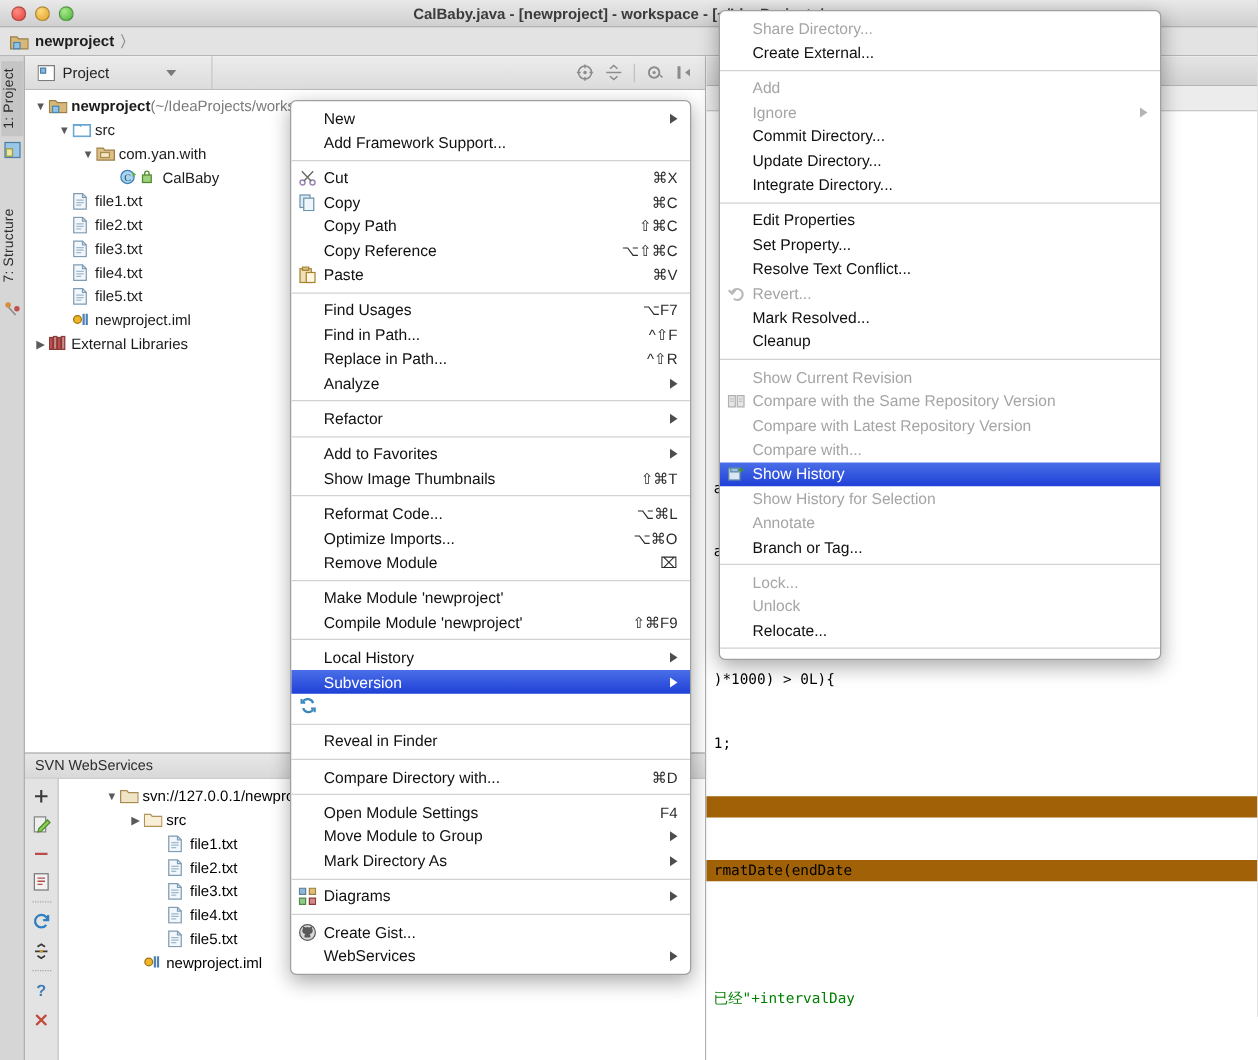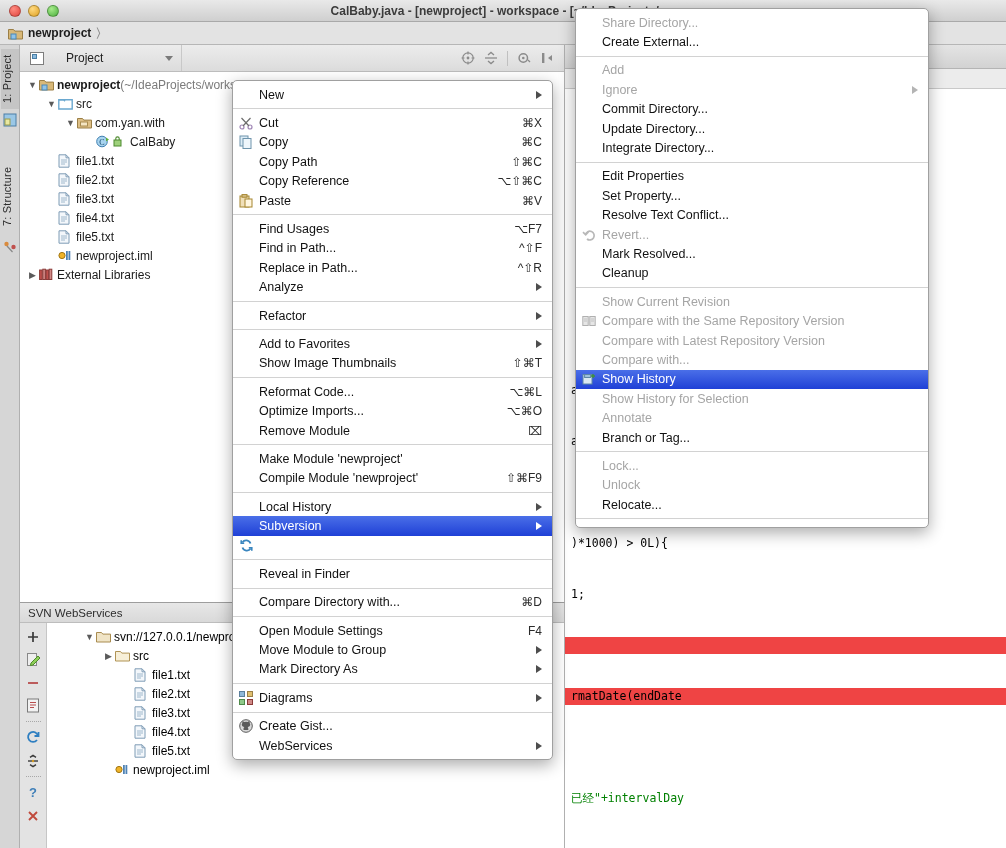--- a/index.html
+++ b/index.html
@@ -55,21 +55,21 @@
   
   .projpanel {
     position: absolute; left: 20px; top: 45px; width: 545px; height: 557px;
     background: #ffffff; border-right: 1px solid #b0b0b0;
   }
   .proj-header {
     height: 27px; background: linear-gradient(#ececec,#dcdcdc);
     border-bottom: 1px solid #bdbdbd; display: flex; align-items: center;
   }
   .proj-combo {
-    display: flex; align-items: center; gap: 22px; padding: 0 8px 0 10px;
+    display: flex; align-items: center; gap: 6px; padding: 0 8px 0 10px;
     height: 100%; min-width: 150px; border-right: 1px solid #c8c8c8;
   }
   .proj-combo .lbl { font-size: 12px; color: #222; }
   .caret-dn { width:0;height:0;border-left:4px solid transparent;border-right:4px solid transparent;border-top:5px solid #7a7a7a; margin-left: 40px;}
   .proj-tools { margin-left: auto; display: flex; align-items: center; gap: 9px; padding-right: 10px; }
   .ticon { width: 14px; height: 14px; opacity: .62; display:block; }
   .tsep { width:1px; height:15px; background:#c0c0c0; }
 
   
   .tree { padding: 3px 0 0 0; font-size: 12px; color: #1a1a1a; }
@@ -109,21 +109,21 @@
     height: 24px; background: linear-gradient(#e4e4e4,#d2d2d2);
     border-bottom: 1px solid #b4b4b4;
   }
   .ed-crumbbar { height: 20px; background: #ececec; border-bottom: 1px solid #c9c9c9; }
   .code {
     font-family: "DejaVu Sans Mono", monospace; font-size: 11.5px;
     line-height: 17px; white-space: pre; color: #000;
     padding-top: 4px;
   }
   .code .ln { height: 17px; padding-left: 6px; }
-  .code .ln.hl { background: #ef4444; }
+  .code .ln.hl { background: #a16207; }
   .str { color: #008000; }
 
   
   .menu {
     position: absolute; background: #ffffff;
     border: 1px solid #a0a0a0; border-radius: 5px;
     box-shadow: 0 5px 16px rgba(0,0,0,.33);
     padding: 4px 0; font-size: 12.5px; color: #111;
     overflow: hidden;
   }
@@ -544,20 +544,24 @@
       
     </div>
   </div>
 
   <div class="menu" id="menu-main">
       <div class="mi">
         <span class="micon"></span>
         <span class="mlabel">New</span>
         <span class="marrow"></span>
       </div>
+      <div class="mi">
+        <span class="micon"></span>
+        <span class="mlabel">Add Framework Support...</span>
+      </div>
       <div class="msep"></div>
       <div class="mi">
         <span class="micon">
           <svg width="14" height="14" viewBox="0 0 14 14">
             <circle cx="3" cy="11" r="2" fill="none" stroke="#9f85b5" stroke-width="1.2"></circle>
             <circle cx="11" cy="11" r="2" fill="none" stroke="#9f85b5" stroke-width="1.2"></circle>
             <path d="M4 10L11.5 2M10 10L2.5 2" stroke="#6d6d6d" stroke-width="1.2"></path>
           </svg>
         </span>
         <span class="mlabel">Cut</span>

